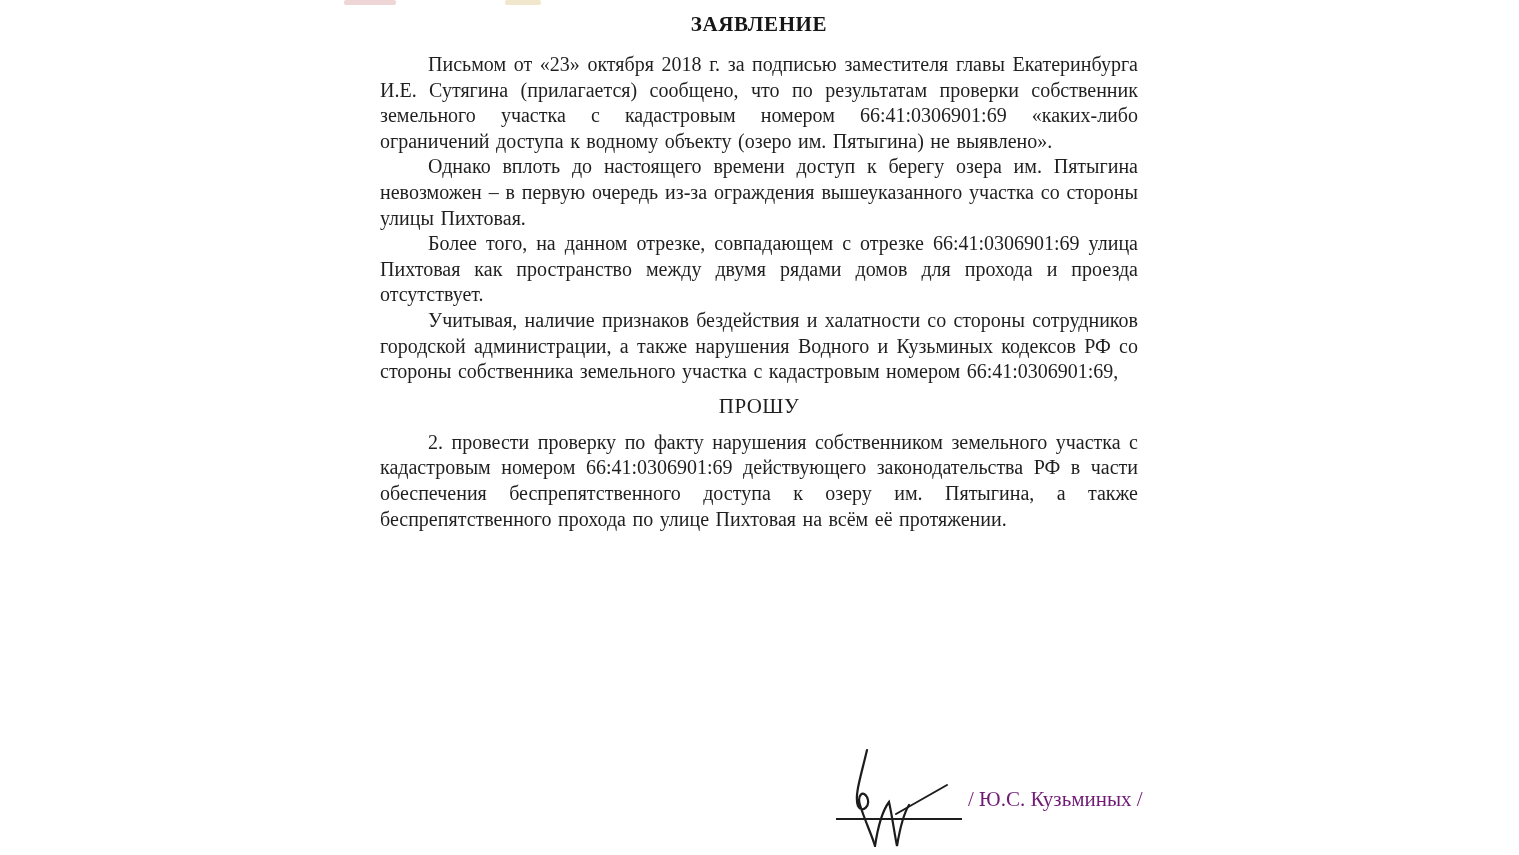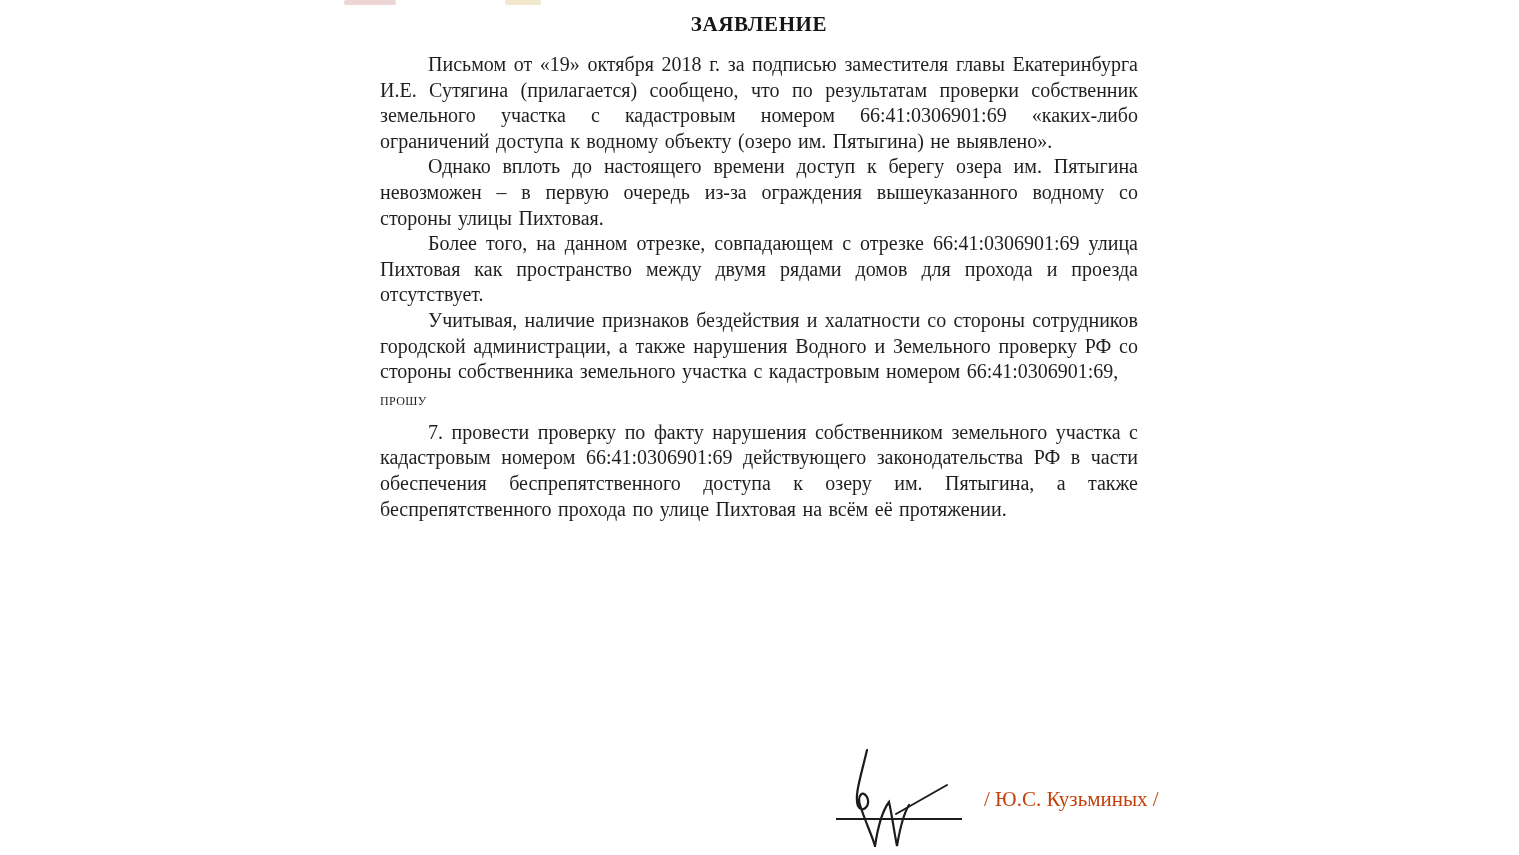--- a/index.html
+++ b/index.html
@@ -44,22 +44,23 @@
     margin: 0;
     font-size: 20px;
     line-height: 25.6px;
     text-align: justify;
     text-align-last: left;
     text-indent: 48px;
     word-spacing: 1.5px;
   }
   .request-heading {
     margin: 9px 0 11px 0;
-    font-size: 12px;
+    font-size: 21px;
     font-weight: normal;
+    text-align: center;
     letter-spacing: 0.4px;
   }
   .closing { margin-top: 20px !important; }
   .u {
     text-underline-offset: 3px;
   }
   .signature {
     position: absolute;
     left: 828px;
     top: 746px;
@@ -77,47 +78,46 @@
     top: 72px;
     width: 126px;
     border-top: 2px solid #1d1d1d;
   }
   .sig-name {
     position: absolute;
     left: 140px;
     top: 41px;
     font-size: 21px;
     white-space: nowrap;
-    color: #c2410c;
-    margin-left: 16px;
+    color: #701a75;
   }
 </style>
 </head>
 <body>
 
 <div class="page">
 
   <div class="artifact artifact-1"></div>
   <div class="artifact artifact-2"></div>
 
   <div class="doc">
     <h1 class="doc-title">ЗАЯВЛЕНИЕ</h1>
 
-    <p>Письмом от «19» октября 2018 г. за подписью заместителя главы Екатеринбурга И.Е. Сутягина (прилагается) сообщено, что по результатам проверки собственник земельного участка с кадастровым номером 66:41:0306901:69 «каких-либо ограничений доступа к водному объекту (озеро им. Пятыгина) не выявлено».</p>
+    <p>Письмом от «23» октября 2018 г. за подписью заместителя главы Екатеринбурга И.Е. Сутягина (прилагается) сообщено, что по результатам проверки собственник земельного участка с кадастровым номером 66:41:0306901:69 «каких-либо ограничений доступа к водному объекту (озеро им. Пятыгина) не выявлено».</p>
 
-    <p>Однако вплоть до настоящего времени доступ к берегу озера им. Пятыгина невозможен – в первую очередь из-за ограждения вышеуказанного водному со стороны улицы Пихтовая.</p>
+    <p>Однако вплоть до настоящего времени доступ к берегу озера им. Пятыгина невозможен – в первую очередь из-за ограждения вышеуказанного участка со стороны улицы Пихтовая.</p>
 
     <p><span>Более того, на данном отрезке, совпадающем с отрезке 66:41:0306901:69 улица Пихтовая как пространство между двумя рядами домов для прохода и проезда </span><span class="u">отсутствует</span><span>.</span></p>
 
-    <p>Учитывая, наличие признаков бездействия и халатности со стороны сотрудников городской администрации, а также нарушения Водного и Земельного проверку РФ со стороны собственника земельного участка с кадастровым номером 66:41:0306901:69,</p>
+    <p>Учитывая, наличие признаков бездействия и халатности со стороны сотрудников городской администрации, а также нарушения Водного и Кузьминых кодексов РФ со стороны собственника земельного участка с кадастровым номером 66:41:0306901:69,</p>
 
     <h2 class="request-heading">ПРОШУ</h2>
 
 
-    <p>7. провести проверку по факту нарушения собственником земельного участка с кадастровым номером 66:41:0306901:69 действующего законодательства РФ в части обеспечения беспрепятственного доступа к озеру им. Пятыгина, а также беспрепятственного прохода по улице Пихтовая на всём её протяжении.</p>
+    <p>2. провести проверку по факту нарушения собственником земельного участка с кадастровым номером 66:41:0306901:69 действующего законодательства РФ в части обеспечения беспрепятственного доступа к озеру им. Пятыгина, а также беспрепятственного прохода по улице Пихтовая на всём её протяжении.</p>
 
   </div>
 
   <div class="signature">
     <svg class="sig-svg" width="130" height="102" viewBox="0 0 130 102" fill="none" xmlns="http://www.w3.org/2000/svg">
       <path d="M33 2 C27 28 20 48 24 58 C28 66 37 58 33 49 C29 42 23 47 26 57 C31 73 39 90 41 98" stroke="#1c1c1c" stroke-width="2.2" fill="none" stroke-linecap="round"></path>
       <path d="M41 98 C44 78 49 62 55 54 C58 67 60 83 63 98 C66 80 70 65 75 57" stroke="#1c1c1c" stroke-width="2.2" fill="none" stroke-linecap="round"></path>
       <path d="M62 66 L113 37" stroke="#1c1c1c" stroke-width="2" fill="none" stroke-linecap="round"></path>
     </svg>
     <div class="sig-line"></div>

